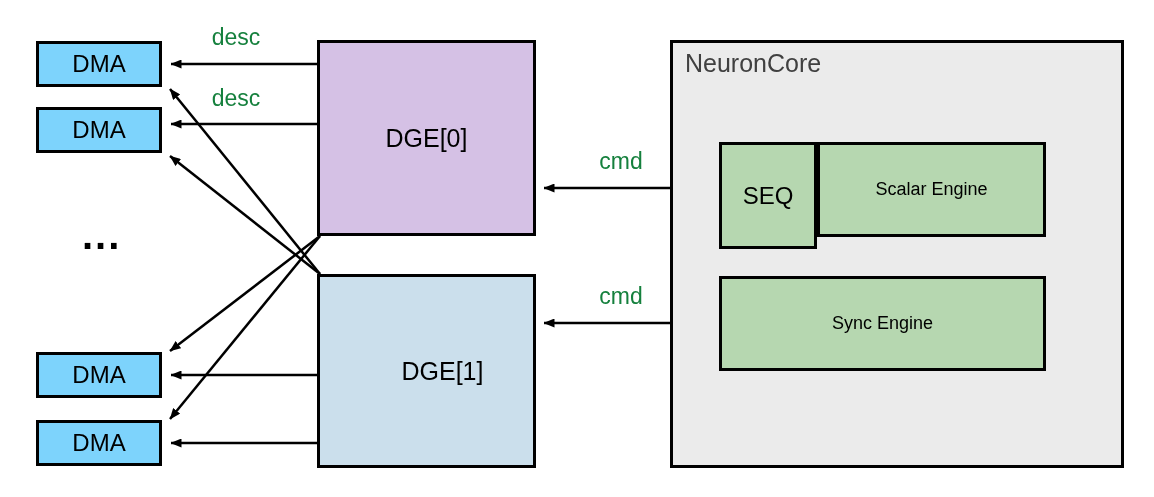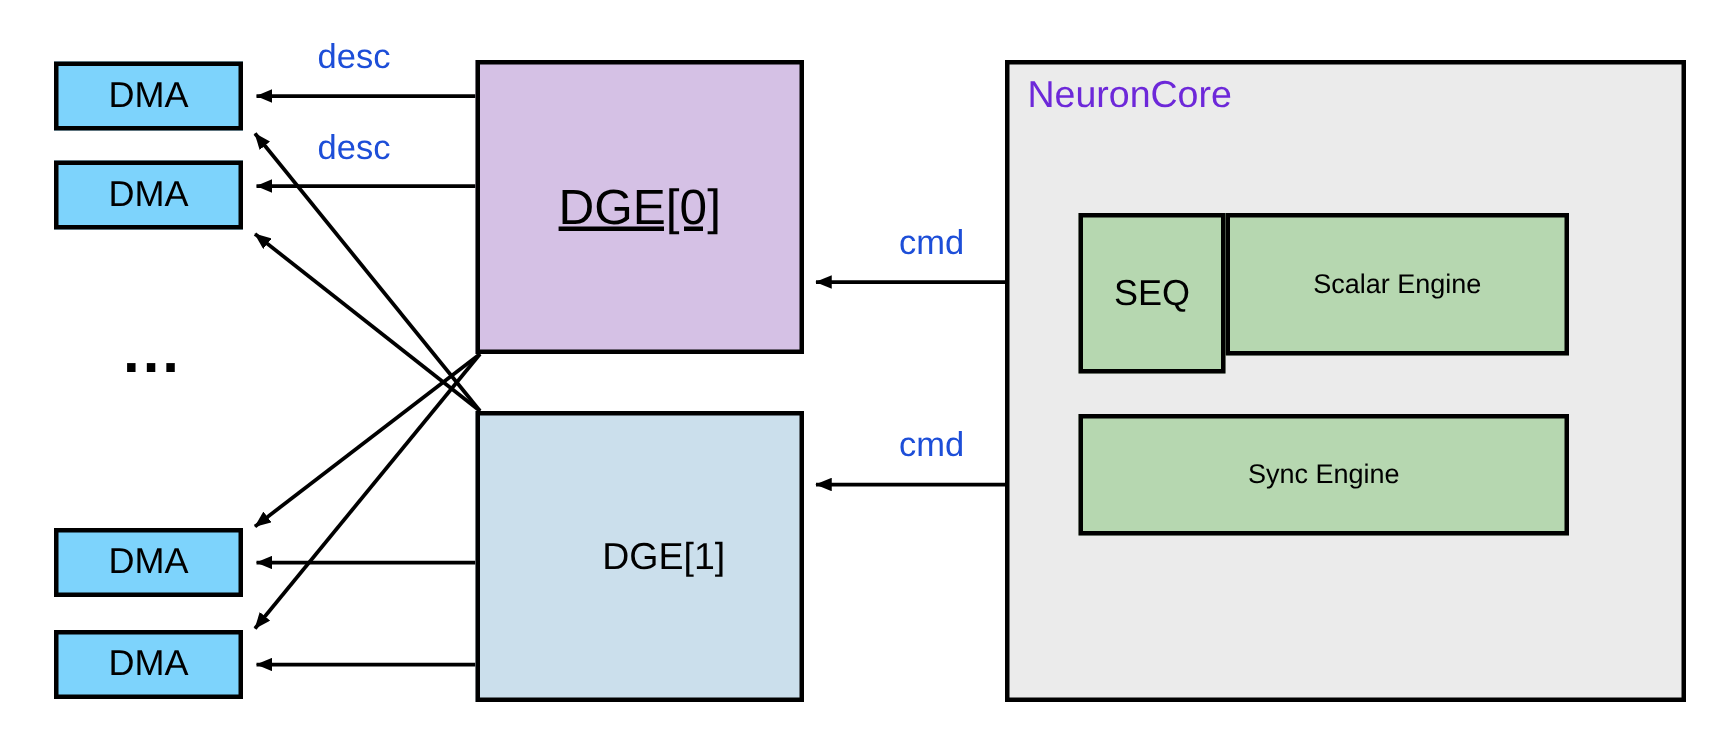--- a/index.html
+++ b/index.html
@@ -32,51 +32,50 @@
     align-items: center;
     justify-content: center;
     color: #000000;
   }
   .dma-box {
     background: #7dd3fc;
     font-size: 24px;
   }
   .dge0-box {
     background: #d5c1e5;
-    font-size: 33px;
-    text-decoration: underline;
+    font-size: 25px;
   }
   .dge1-box {
     background: #cbdfec;
     font-size: 25px;
   }
   .nc-box {
     background: #ebebeb;
     display: block;
   }
   .nc-title {
     position: absolute;
     left: 12px;
     top: 6px;
     font-size: 25px;
-    color: #6d28d9;
+    color: #404040;
   }
   .engine-box {
     background: #b6d7b0;
     font-size: 18px;
   }
   .seq-box {
     background: #b6d7b0;
     font-size: 24px;
     border-right-width: 3px;
   }
   .edge-label {
     position: absolute;
     font-size: 23px;
-    color: #1d4ed8;
+    color: #15803d;
     text-align: center;
     white-space: nowrap;
   }
   .ellipsis {
     position: absolute;
     font-size: 40px;
     font-weight: bold;
     color: #000000;
     letter-spacing: 2px;
     line-height: 1;
@@ -141,21 +140,21 @@
     <span class="nc-title">NeuronCore</span>
   </div>
 
   <div class="box seq-box" style="left:719px; top:142px; width:98px; height:107px;">
     <span>SEQ</span>
   </div>
   <div class="box engine-box" style="left:817px; top:142px; width:229px; height:95px;">
     <span>Scalar Engine</span>
   </div>
 
-  <div class="box engine-box" style="left:719px; top:276px; width:327px; height:81px;">
+  <div class="box engine-box" style="left:719px; top:276px; width:327px; height:95px;">
     <span>Sync Engine</span>
   </div>
 
   <div class="edge-label" style="left:196px; top:24px; width:80px;">desc</div>
   <div class="edge-label" style="left:196px; top:85px; width:80px;">desc</div>
   <div class="edge-label" style="left:583px; top:148px; width:76px;">cmd</div>
   <div class="edge-label" style="left:583px; top:283px; width:76px;">cmd</div>
 
 </div>
 

